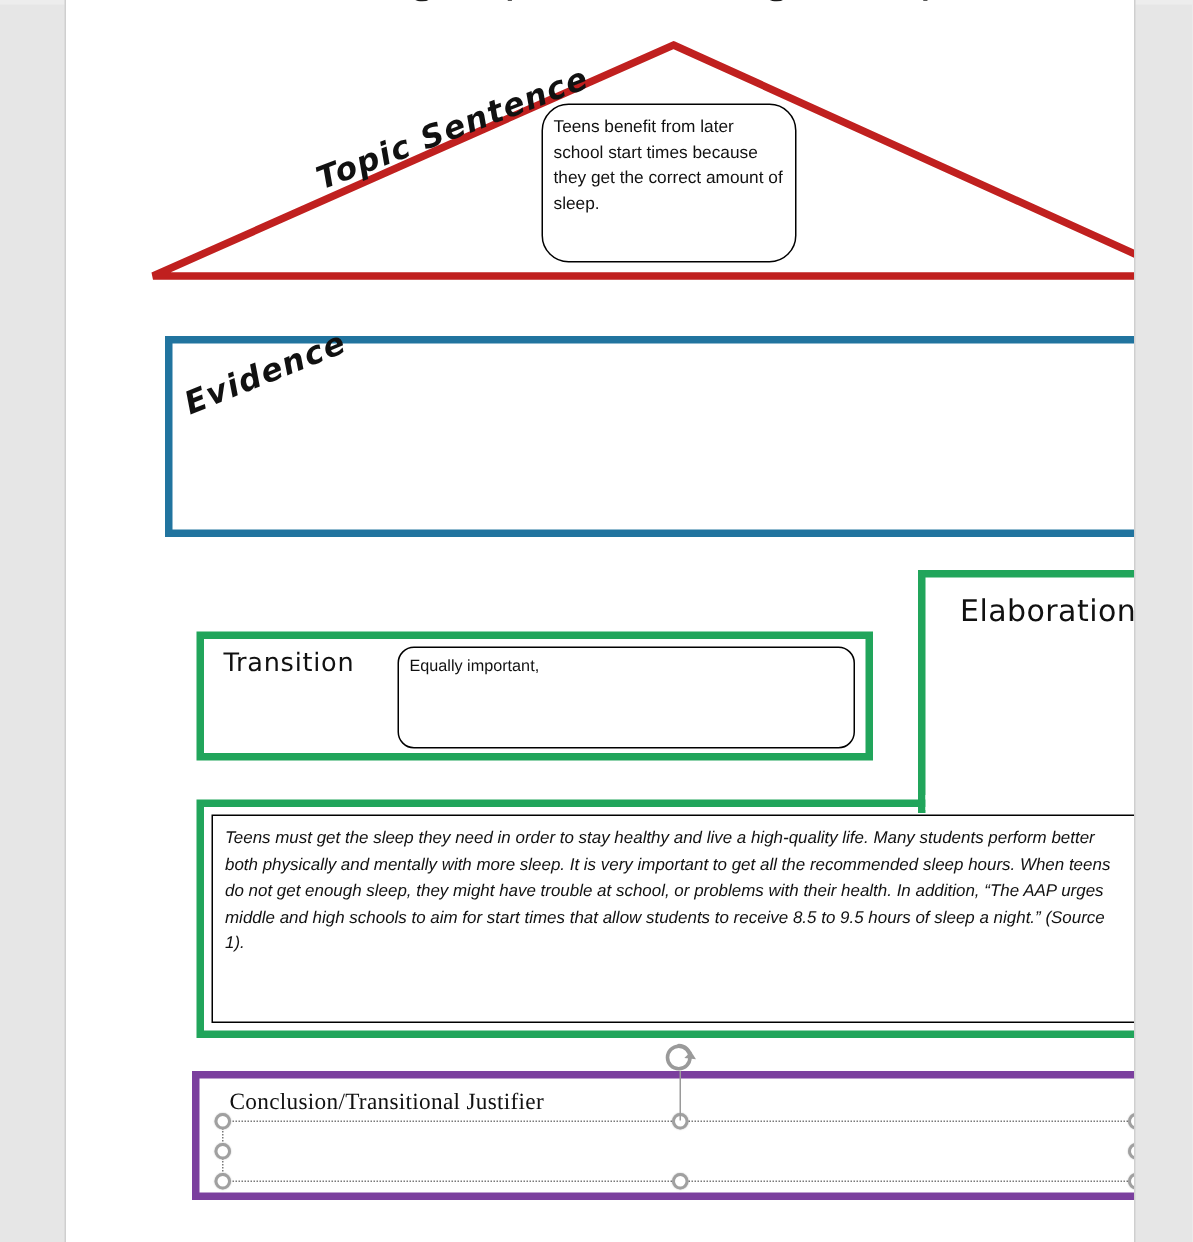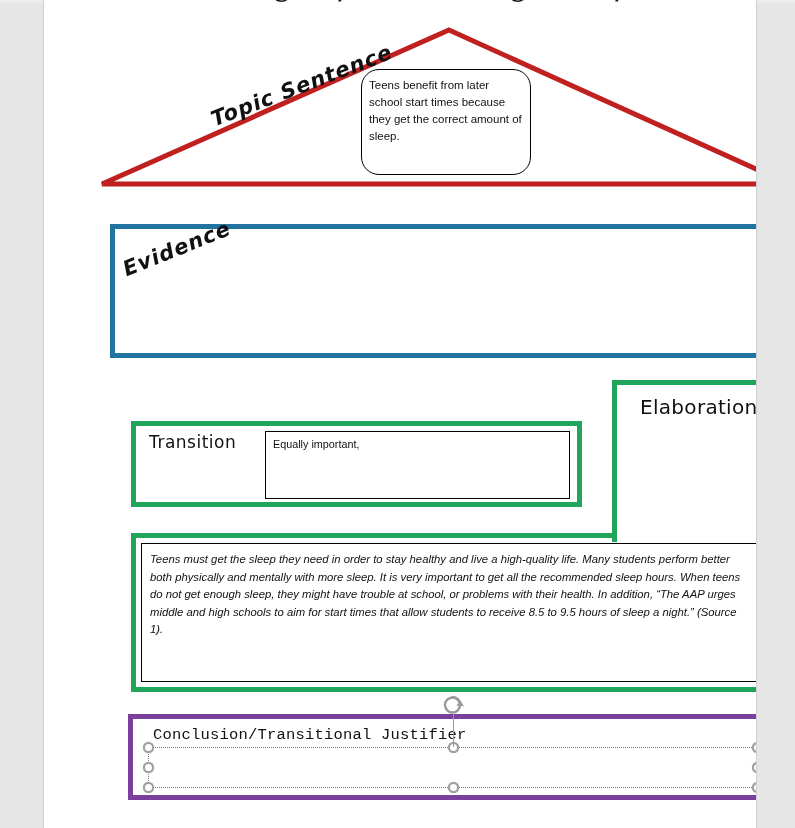--- a/index.html
+++ b/index.html
@@ -169,20 +169,21 @@
     white-space: nowrap;
   }
   #transition-box {
     left: 221px;
     top: 431px;
     width: 305px;
     height: 68px;
     padding: 5px 6px 0 7px;
     font-size: 10.8px;
     line-height: 15px;
+    border-radius: 11px;
   }
 
   
   #elaboration-upper {
     position: absolute;
     left: 568px;
     top: 380px;
     width: 160px;
     height: 162px;
     border: 5px solid #21a55b;
@@ -236,21 +237,21 @@
     top: 714px;
     width: 648px;
     height: 86px;
     border: 5px solid #7b3f9e;
     background: transparent;
   }
   #conclusion-label {
     position: absolute;
     left: 109px;
     top: 726px;
-    font-family: Liberation Mono, monospace;
+    font-family: Liberation Serif, serif;
     font-size: 15.5px;
     color: #111;
     letter-spacing: .2px;
     white-space: nowrap;
     text-align: right;
   }
 
   
   .sel-edge { position: absolute; }
   .sel-top {

